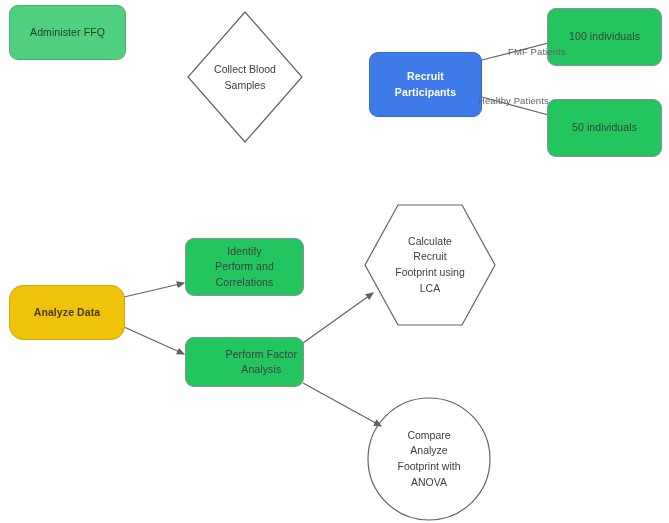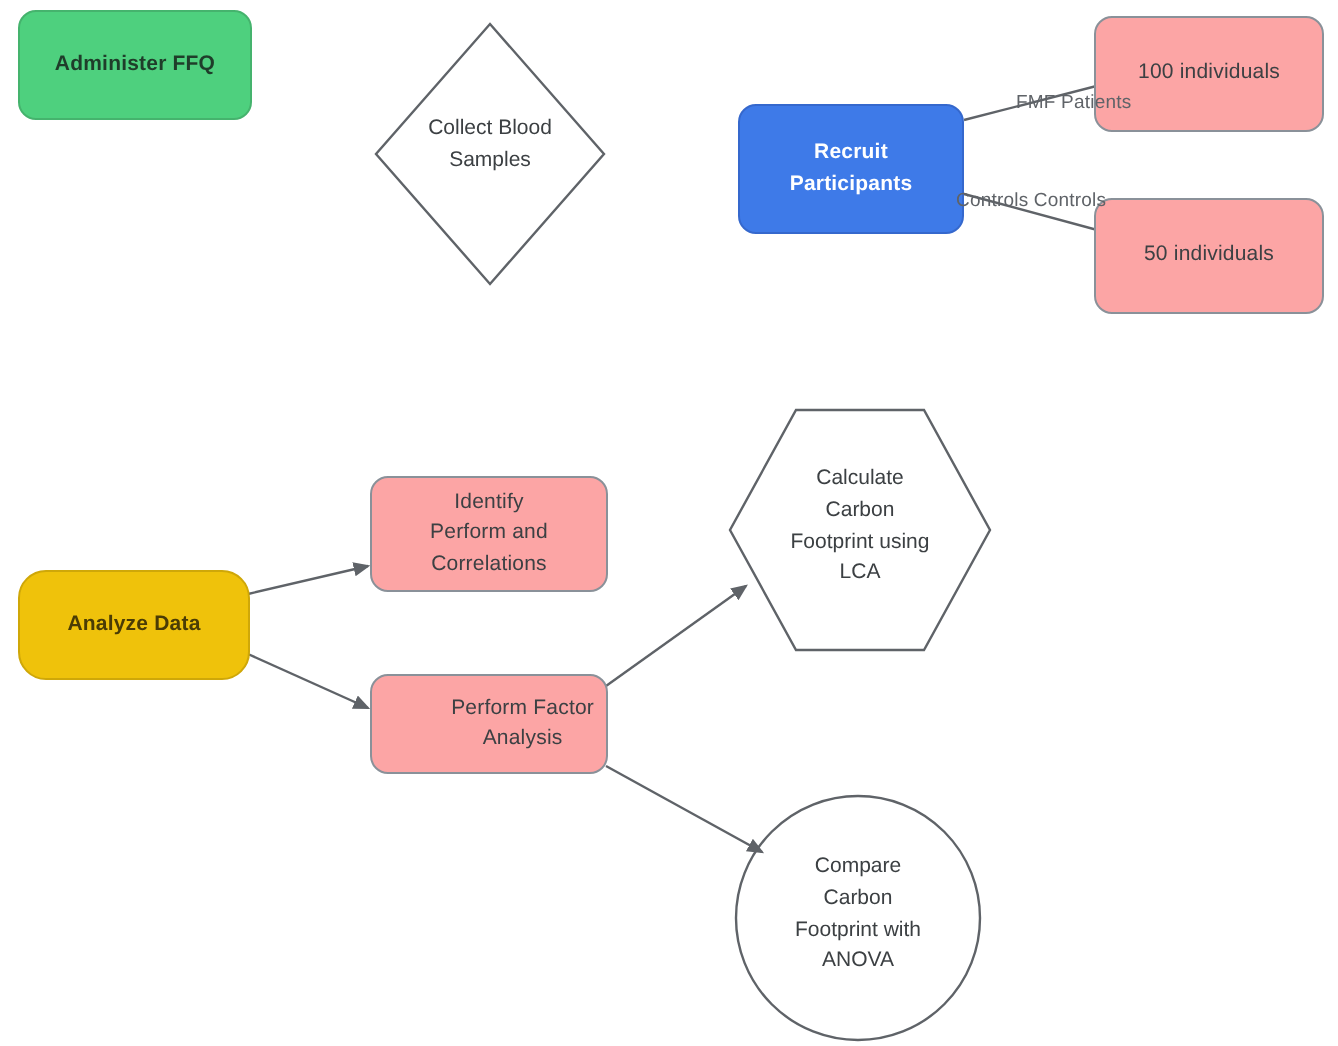--- a/index.html
+++ b/index.html
@@ -38,43 +38,44 @@
   }
   .node .label {
     display: block;
     white-space: pre-line;
     padding: 0 6px;
   }
   
   .rect {
     border: 1.2px solid #8a9199;
     border-radius: 9px;
-    background: #fca5a5;
+    background: #22c55e;
   }
   .rect.green {
     background: #4ed07e;
     border-color: #45b36d;
     color: #1f3d2a;
-    font-weight: bold;
+    font-weight: normal;
   }
   .rect.blue {
     background: #3e7ae8;
     border-color: #3568cd;
     color: #ffffff;
     font-weight: bold;
   }
   .rect.yellow {
     background: #efc20b;
     border-color: #cfa708;
     color: #4a3c05;
     font-weight: bold;
   }
   .shape-text {
     position: absolute;
     display: flex;
+    align-items: center;
     justify-content: center;
     text-align: center;
     font-size: 10.5px;
     line-height: 1.5;
     color: #3c4043;
     white-space: pre-line;
     pointer-events: none;
   }
   .edge-label {
     position: absolute;
@@ -143,28 +144,28 @@
 Correlations</span>
   </div>
 
   <div class="node rect" style="left:185px; top:337px; width:119px; height:50px;justify-content:flex-end;">
     <span class="label">Perform Factor
 Analysis</span>
   </div>
 
   <div class="shape-text" style="left:372px; top:232px; width:116px; height:66px;">
     <span class="label">Calculate
-Carbon
+Recruit
 Footprint using
 LCA</span>
   </div>
 
   <div class="shape-text" style="left:371px; top:426px; width:116px; height:66px;">
     <span class="label">Compare
-Carbon
+Analyze
 Footprint with
 ANOVA</span>
   </div>
 
   <div class="edge-label" style="left:486px; top:46px;margin-left:22px;">FMF Patients</div>
-  <div class="edge-label" style="left:478px; top:95px;">Controls Controls</div>
+  <div class="edge-label" style="left:478px; top:95px;">Healthy Patients</div>
 
 </div>
 
 </body></html>

